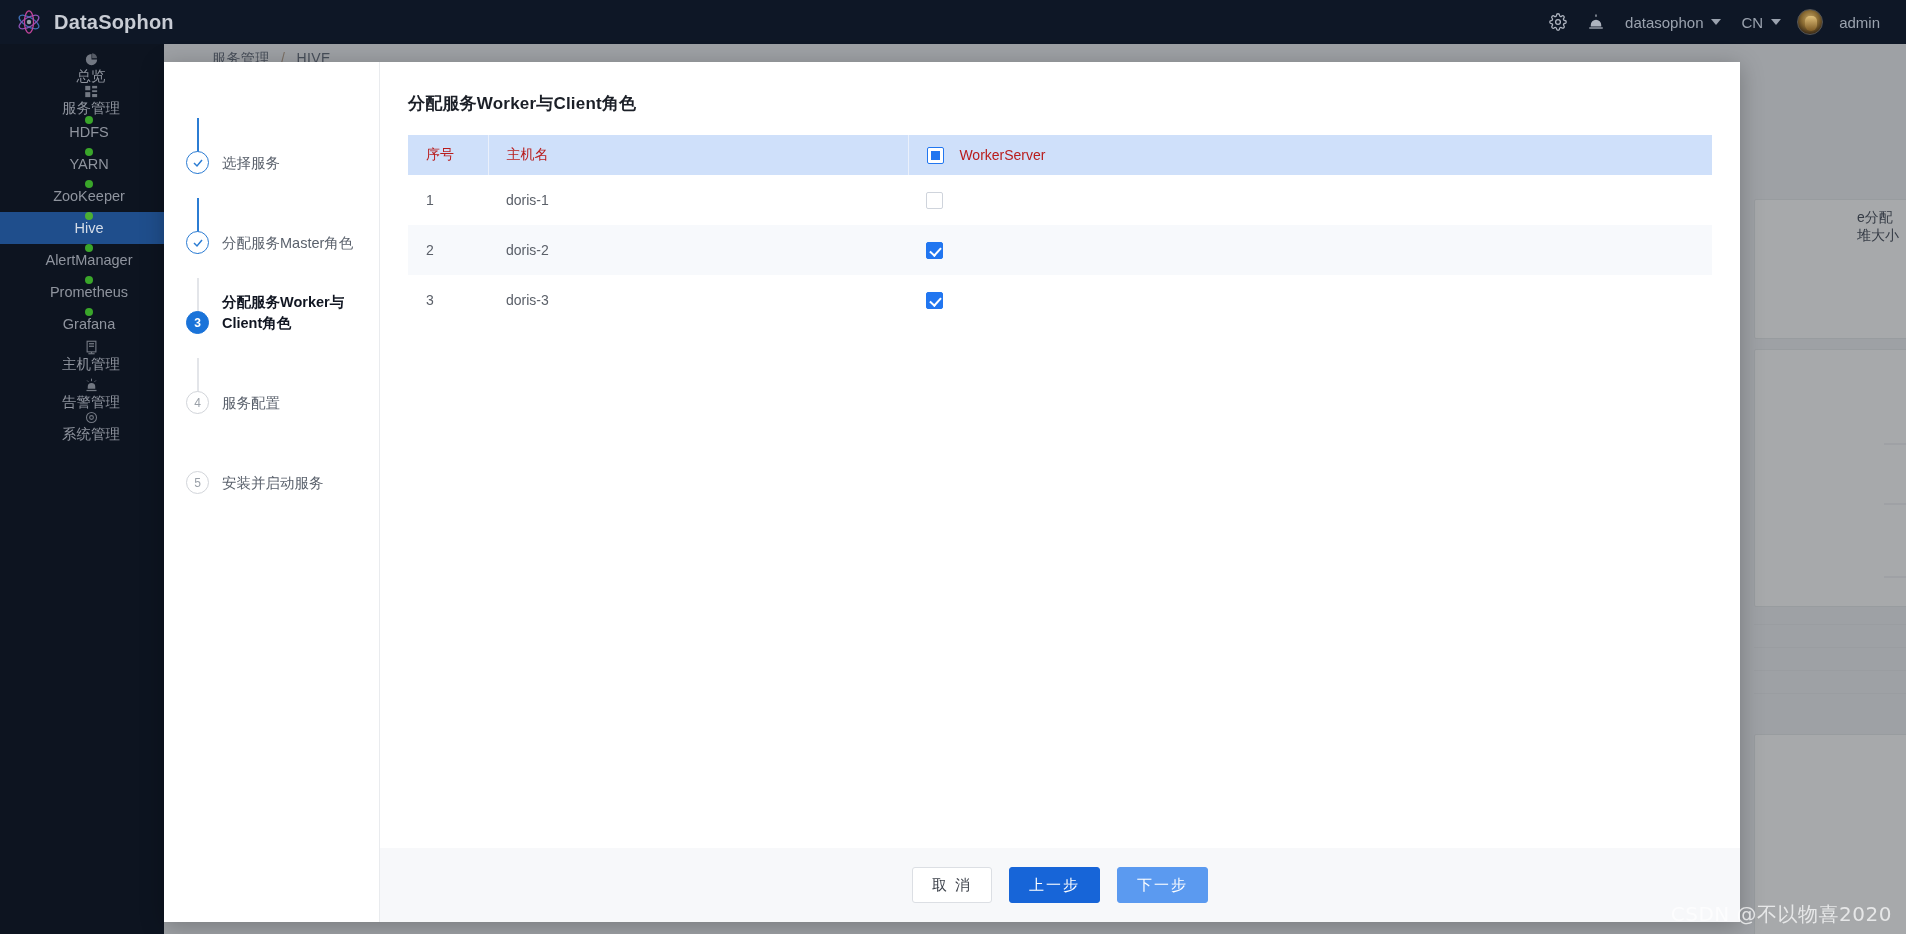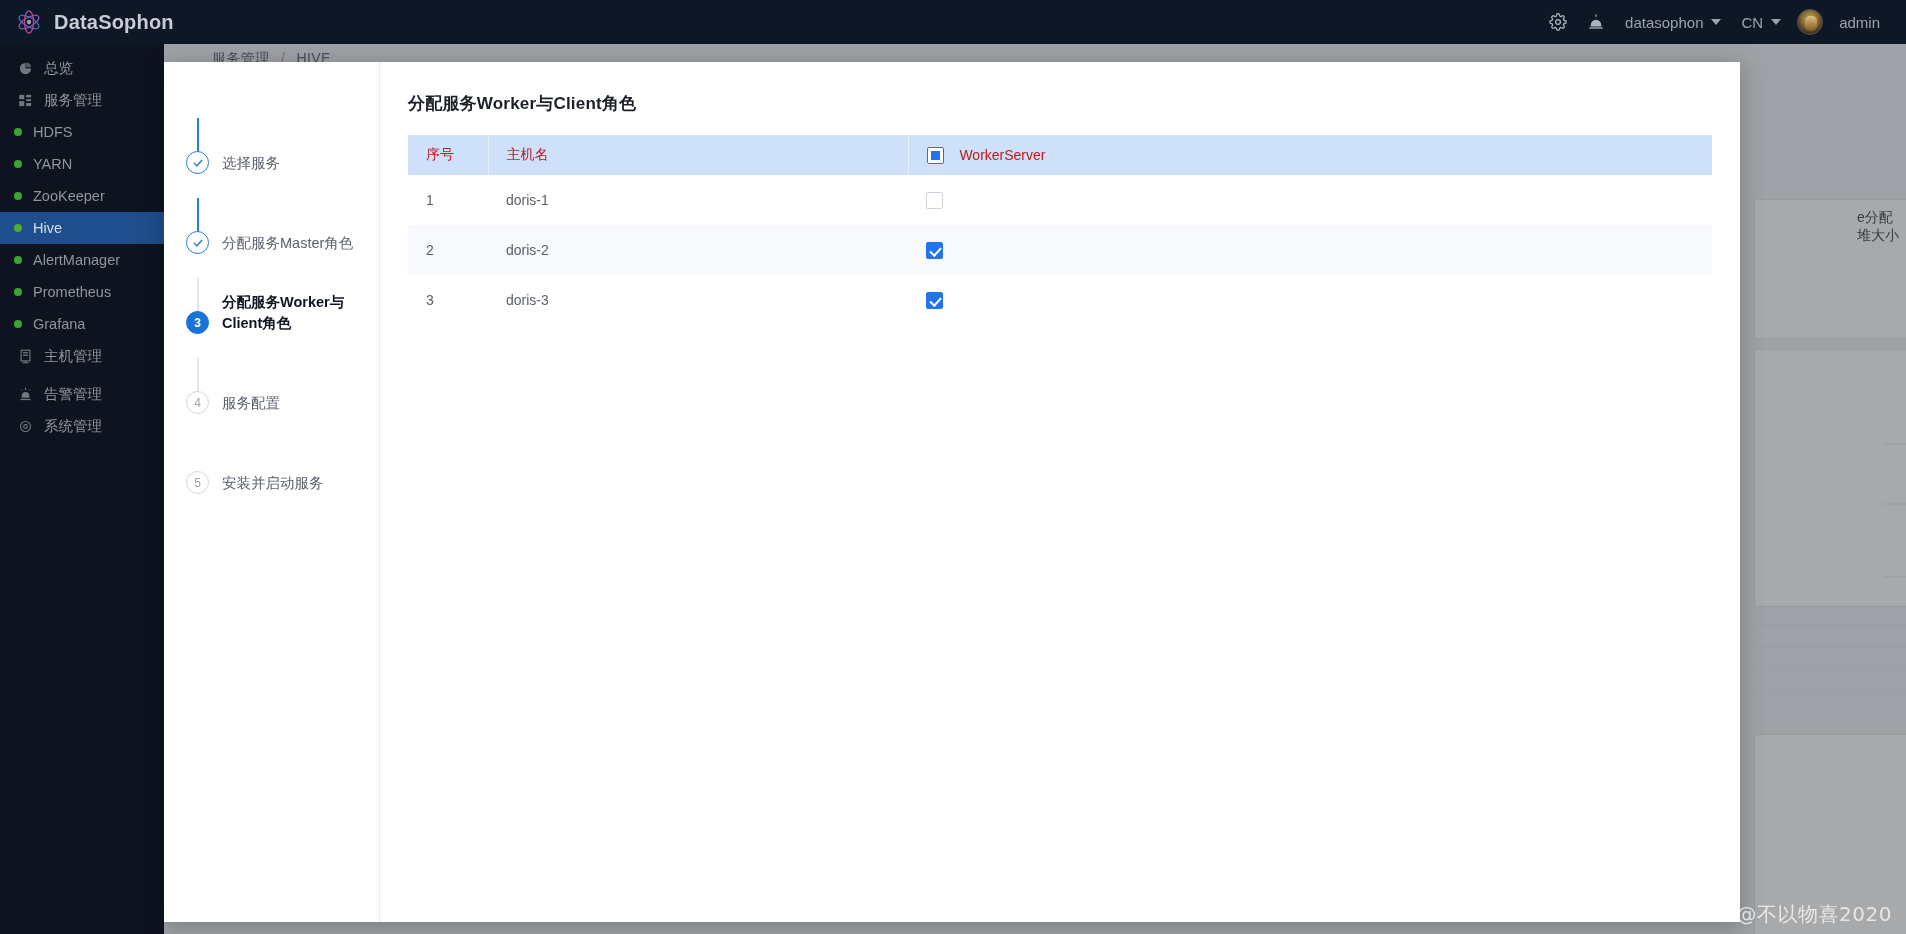--- a/index.html
+++ b/index.html
@@ -47,21 +47,21 @@
     background: linear-gradient(#e0c07a, #7d5a24);
   }
 
   
   .sidebar {
     position: absolute; left: 0; top: 44px; width: 164px; height: 890px;
     background: #0d1420; color: #8d929c; z-index: 30; padding-top: 8px;
   }
   .side-item {
     display: flex; align-items: center; height: 32px; padding-left: 18px;
-    font-size: 14.5px; color: #8f949e; gap: 11px; white-space: nowrap;
+    font-size: 14.5px; color: #8f949e; white-space: nowrap; flex-direction: column;
   }
   .side-item.sub { padding-left: 14px; font-size: 14.5px; }
   .side-item.active { background: #1f4e8c; color: #d5dde8; }
   .side-item.active .dot { background: #4caf32; }
   .dot { width: 8px; height: 8px; border-radius: 50%; background: #3aa62a; flex: 0 0 8px; }
   .side-icon { width: 15px; height: 15px; flex: 0 0 15px; opacity: .78; display:block; }
   .side-gap { height: 6px; }
 
   
   .bgpage {
@@ -407,17 +407,22 @@
               <td>3</td>
               <td>doris-3</td>
               <td>
                 <span class="chk checked"></span>
               </td>
             </tr>
           </tbody>
         </table>
       </div>
 
+      <div class="modal-footer">
+        <div class="btn ghost">取 消</div>
+        <div class="btn primary">上一步</div>
+        <div class="btn secondary">下一步</div>
+      </div>
     </div>
   </div>
 
   <div class="watermark">CSDN @不以物喜2020</div>
 </div>
 
 </body></html>

